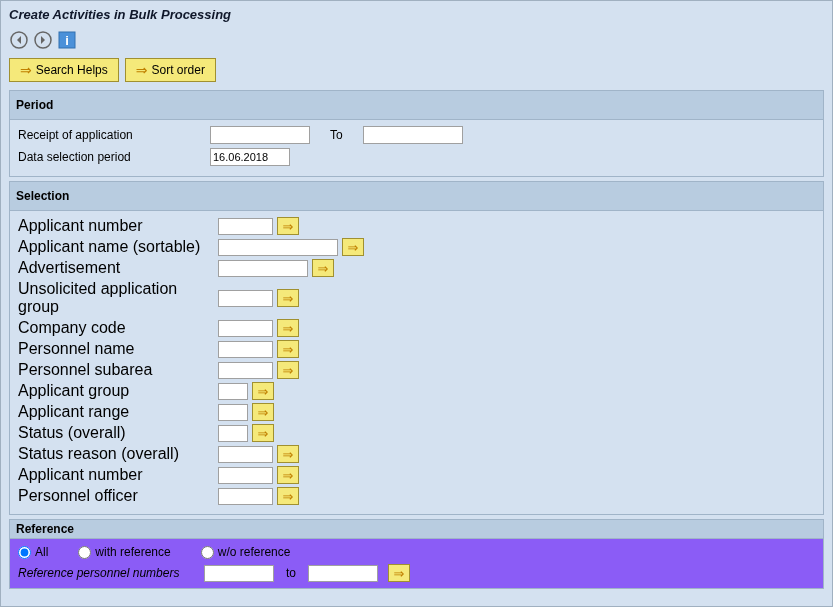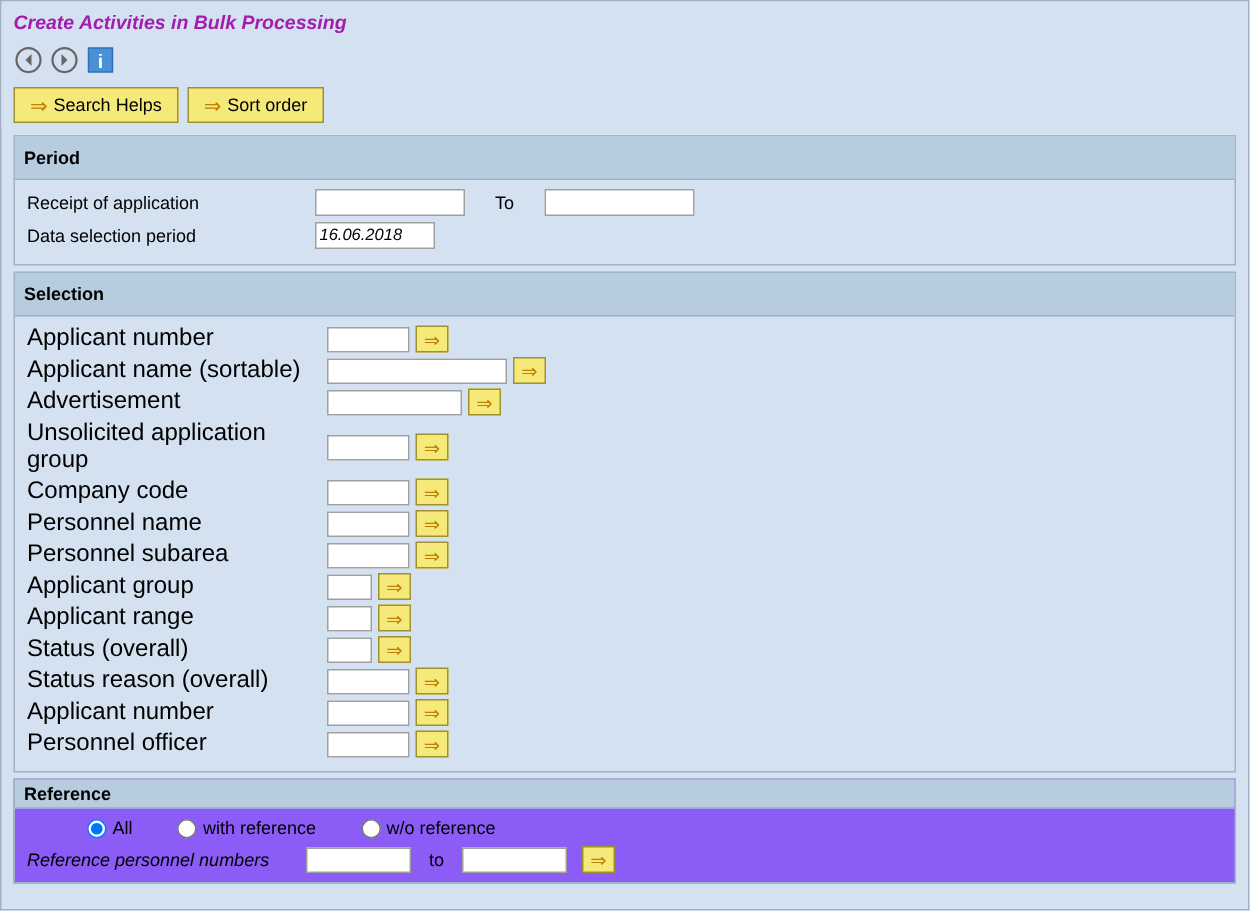--- a/index.html
+++ b/index.html
@@ -18,21 +18,21 @@
       width: 833px;
       min-height: 607px;
     }
 
     .title-bar {
       background: #d4e1f0;
       padding: 6px 8px 4px 8px;
       font-weight: bold;
       font-size: 13px;
       font-style: italic;
-      color: #a21caf;
+      color: #0f172a;
     }
 
     .toolbar {
       display: flex;
       align-items: center;
       padding: 4px 8px;
       gap: 4px;
       background: #d4e1f0;
     }
 
@@ -101,21 +101,21 @@
     }
 
     .form-input {
       border: 1px solid #a0a0a0;
       background: #fff;
       height: 18px;
       font-size: 11px;
       padding: 0 2px;
     }
     .input-md { width: 100px; }
-    .input-date { width: 80px; font-style: italic; }
+    .input-date { width: 80px; }
 
     .to-label {
       margin: 0 8px;
       font-size: 12px;
     }
 
     .selection-row {
       display: flex;
       align-items: center;
       margin-bottom: 3px;
@@ -169,21 +169,20 @@
 
     .reference-body {
       padding: 6px 8px;
     }
 
     .radio-row {
       display: flex;
       align-items: center;
       gap: 30px;
       margin-bottom: 5px;
-      margin-left: 40px;
     }
 
     .radio-option {
       display: flex;
       align-items: center;
       gap: 4px;
       font-size: 12px;
     }
 
     .radio-option input[type="radio"] {

